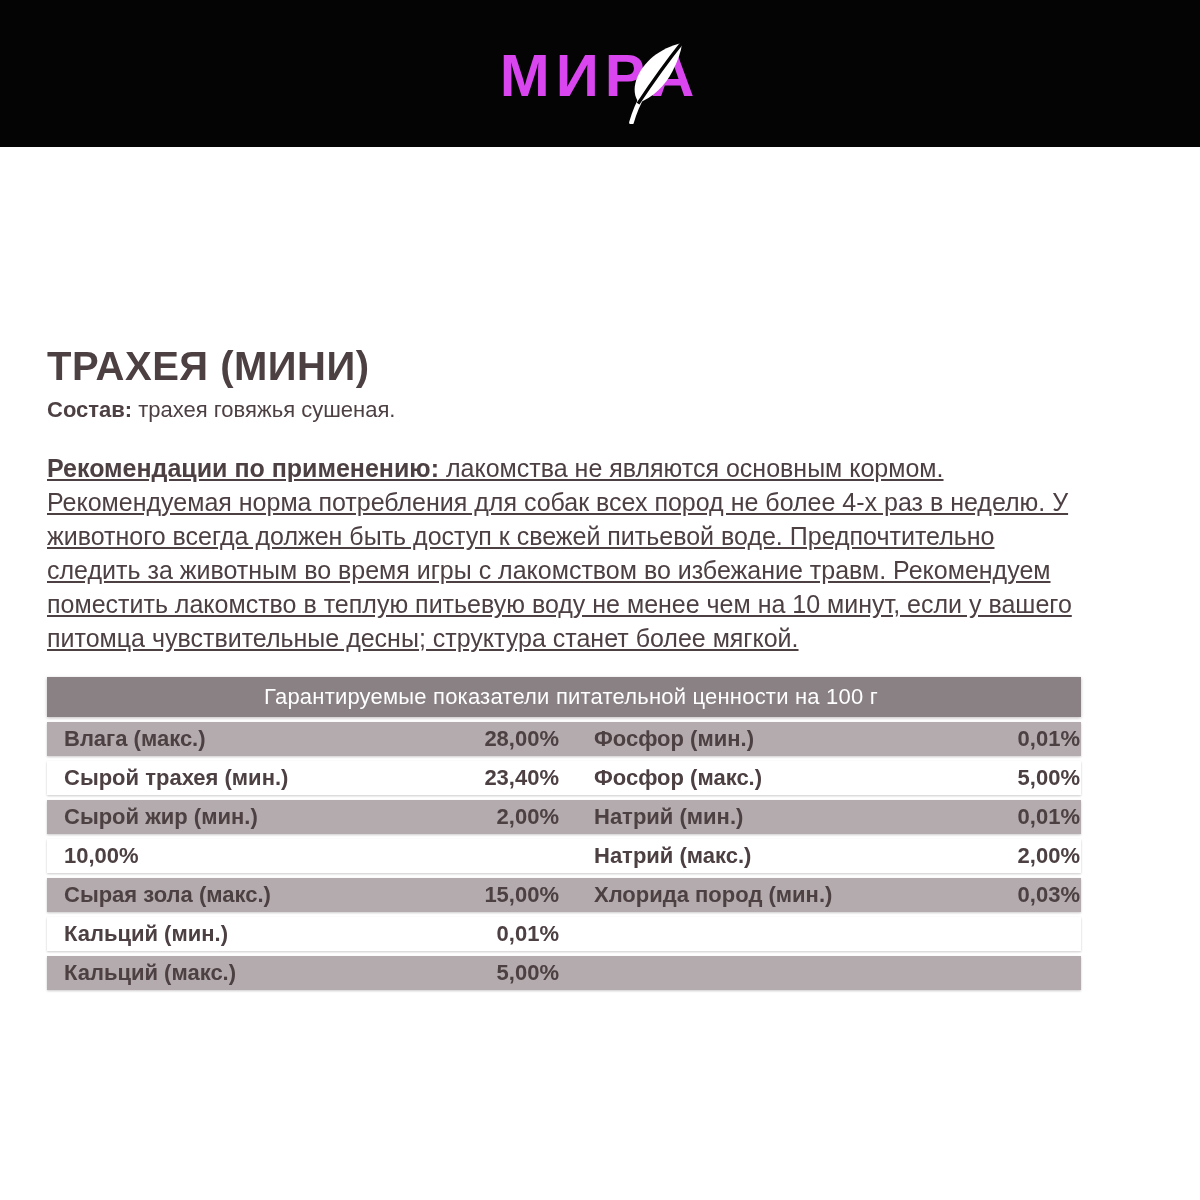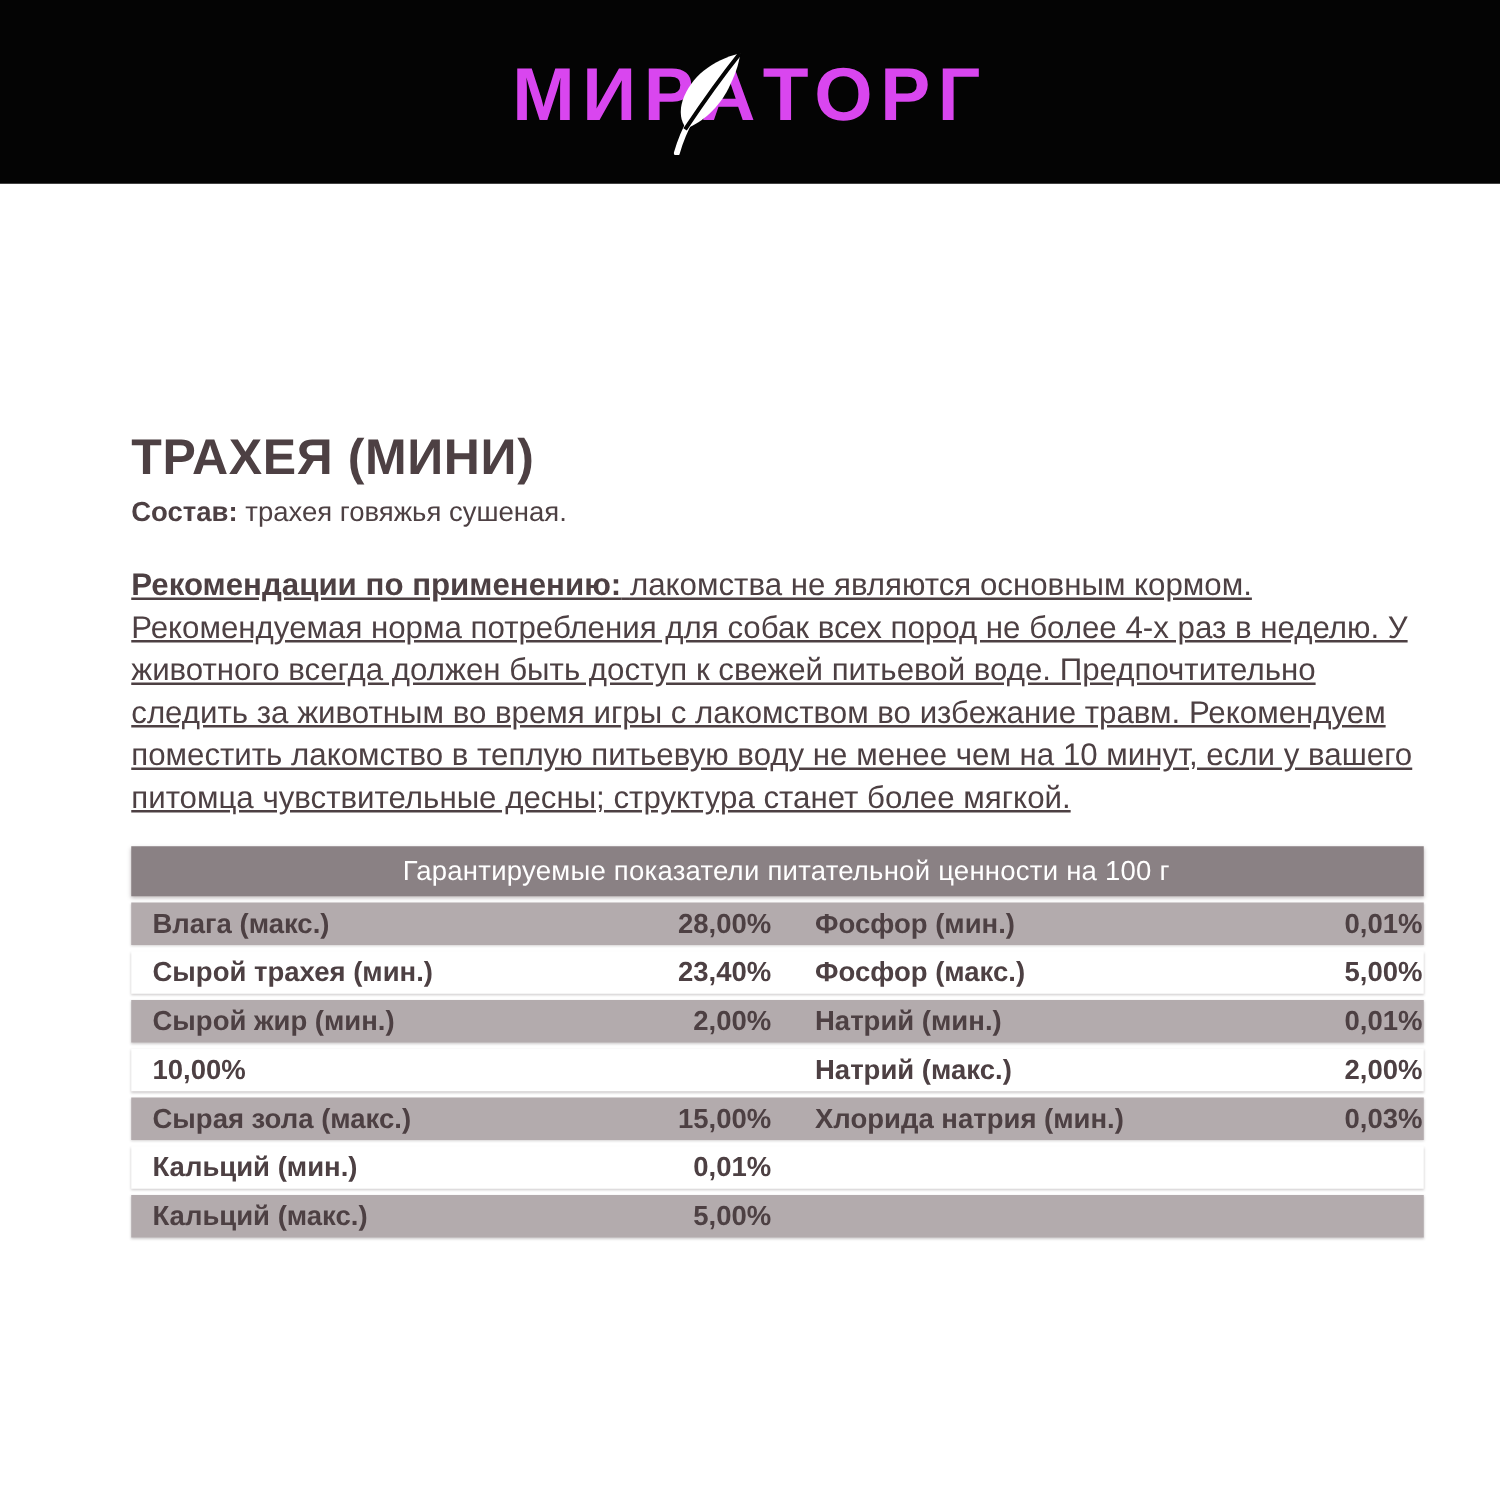--- a/index.html
+++ b/index.html
@@ -21,21 +21,21 @@
     padding-top:4px;
   }
   .logo-a{position:relative;display:inline-block;}
   .leaf{
     position:absolute;left:-27px;bottom:-18px;width:60px;height:84px;
     pointer-events:none;
   }
 
   
   .content{
-    width:1034px;margin:0 105px;padding-top:197px;
+    width:1034px;margin:0 47px;padding-top:197px;
     color:#4d4043;
   }
   .product-title{
     margin:0;font-size:40px;font-weight:bold;letter-spacing:0.5px;
     line-height:44px;color:#4d4043;
   }
   .composition{
     margin:6px 0 0 0;font-size:22px;line-height:31px;
   }
   .recommendations{
@@ -77,21 +77,20 @@
 <div class="page">
 
   <header class="brand-bar">
     <div class="logo">
       <span>МИР</span>
         <span class="logo-a"><svg class="leaf" viewBox="0 0 64 88" xmlns="http://www.w3.org/2000/svg">
           <path d="M8 87 C14 66 25 47 40 31" stroke="#ffffff" stroke-width="5" fill="none" stroke-linecap="round"></path>
           <path d="M62 2 C38 8 20 22 13 42 C10 51 11 60 16 66 C30 61 44 48 52 32 C57 22 61 12 62 2 Z" fill="#ffffff"></path>
           <path d="M62 2 C46 22 31 43 15 67" stroke="#040404" stroke-width="3.5" fill="none"></path>
         </svg><span>А</span></span>
-        <span>ТОРГ</span>
     </div>
   </header>
 
   <main class="content">
 
     <h1 class="product-title">ТРАХЕЯ (МИНИ)</h1>
 
     <p class="composition">
       <span class="b">Состав:</span>
       <span>трахея говяжья сушеная.</span>
@@ -143,21 +142,21 @@
               <span class="t-label">Натрий (макс.)</span>
               <span class="t-value">2,00%</span>
             </div>
           </div>
           <div class="t-row row-gray">
             <div class="t-cell left">
               <span class="t-label">Сырая зола (макс.)</span>
               <span class="t-value">15,00%</span>
             </div>
             <div class="t-cell right">
-              <span class="t-label">Хлорида натрия (мин.)</span>
+              <span class="t-label">Хлорида пород (мин.)</span>
               <span class="t-value">0,03%</span>
             </div>
           </div>
           <div class="t-row row-white">
             <div class="t-cell left">
               <span class="t-label">Кальций (мин.)</span>
               <span class="t-value">0,01%</span>
             </div>
           </div>
           <div class="t-row row-gray">

